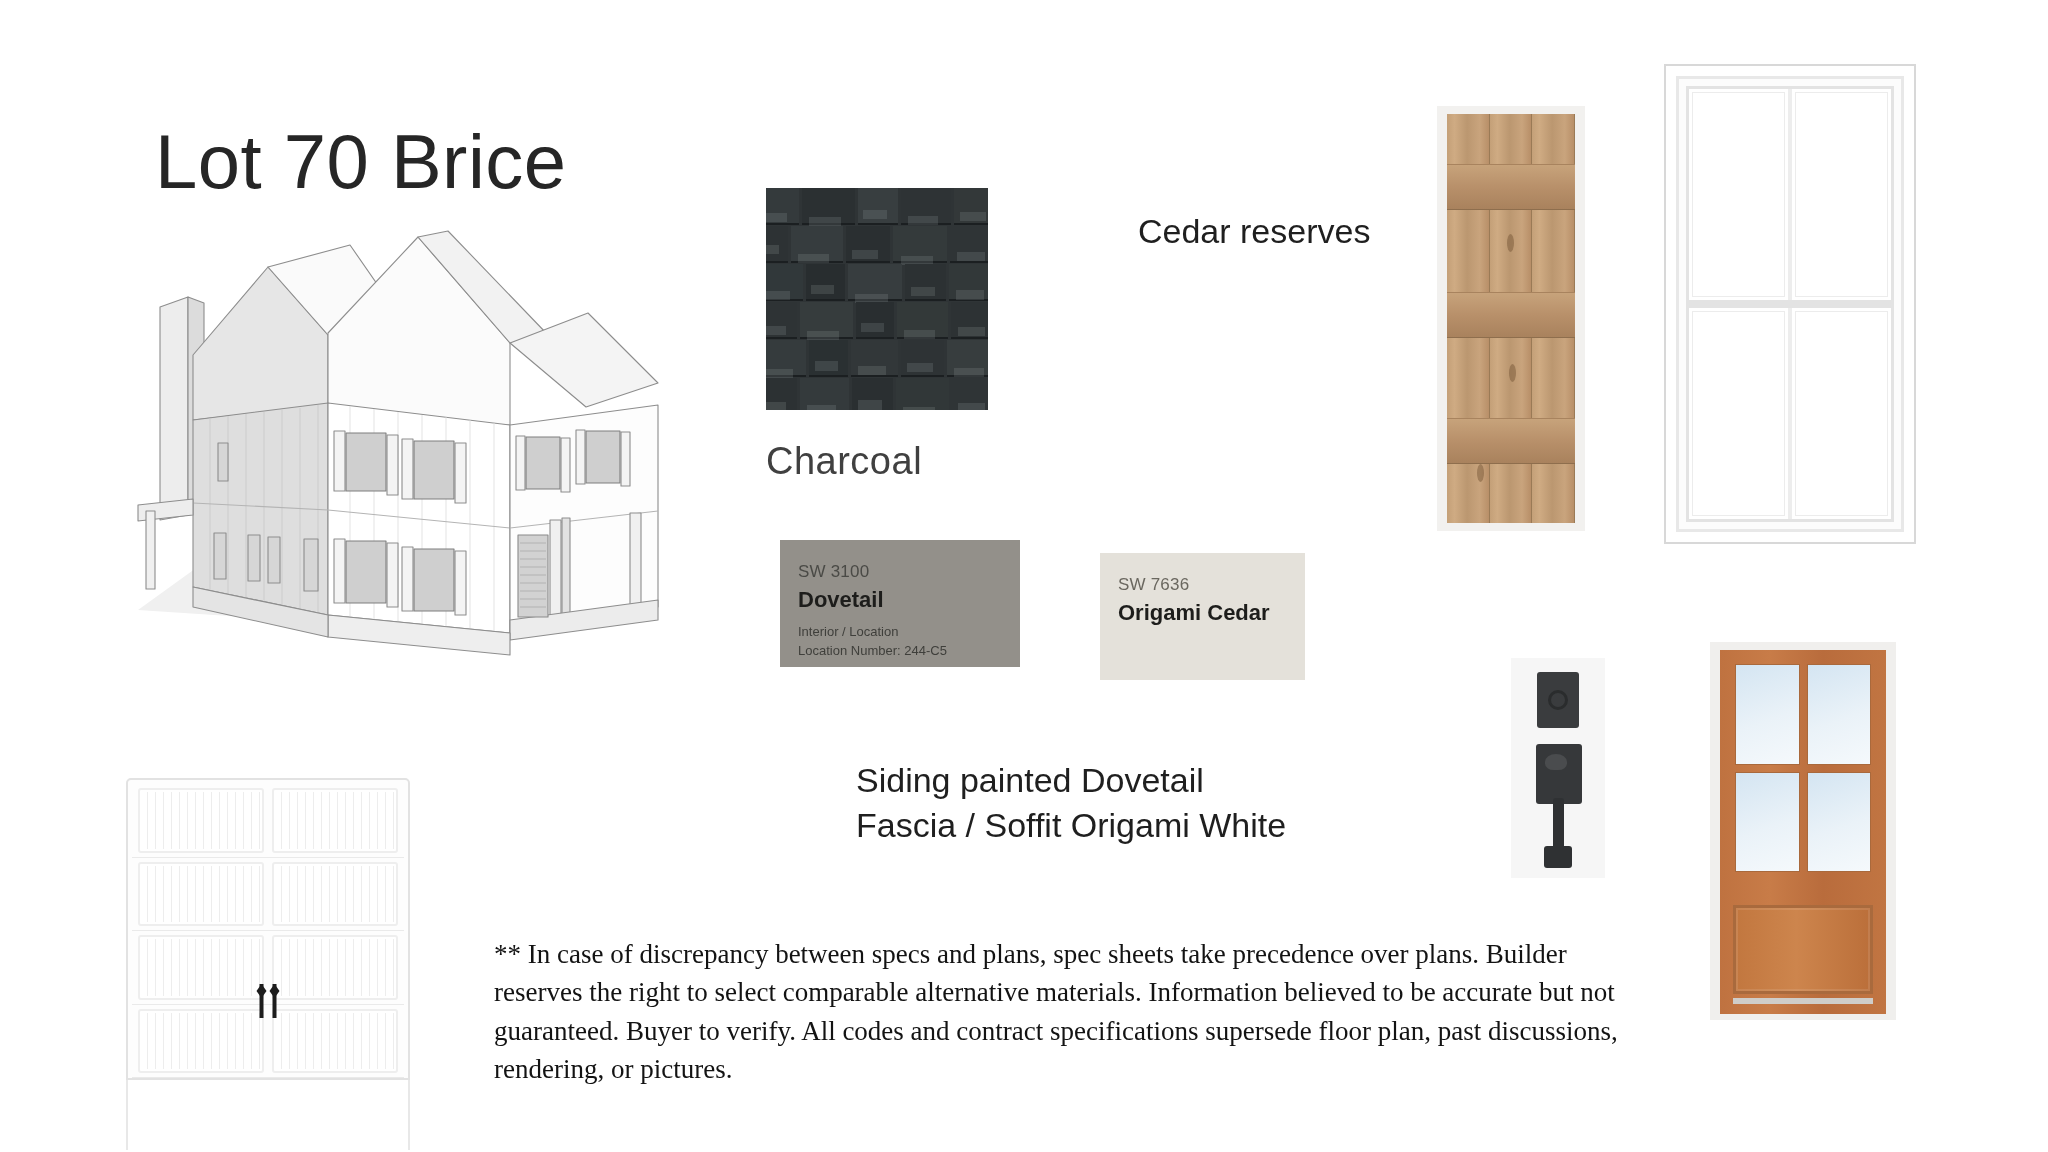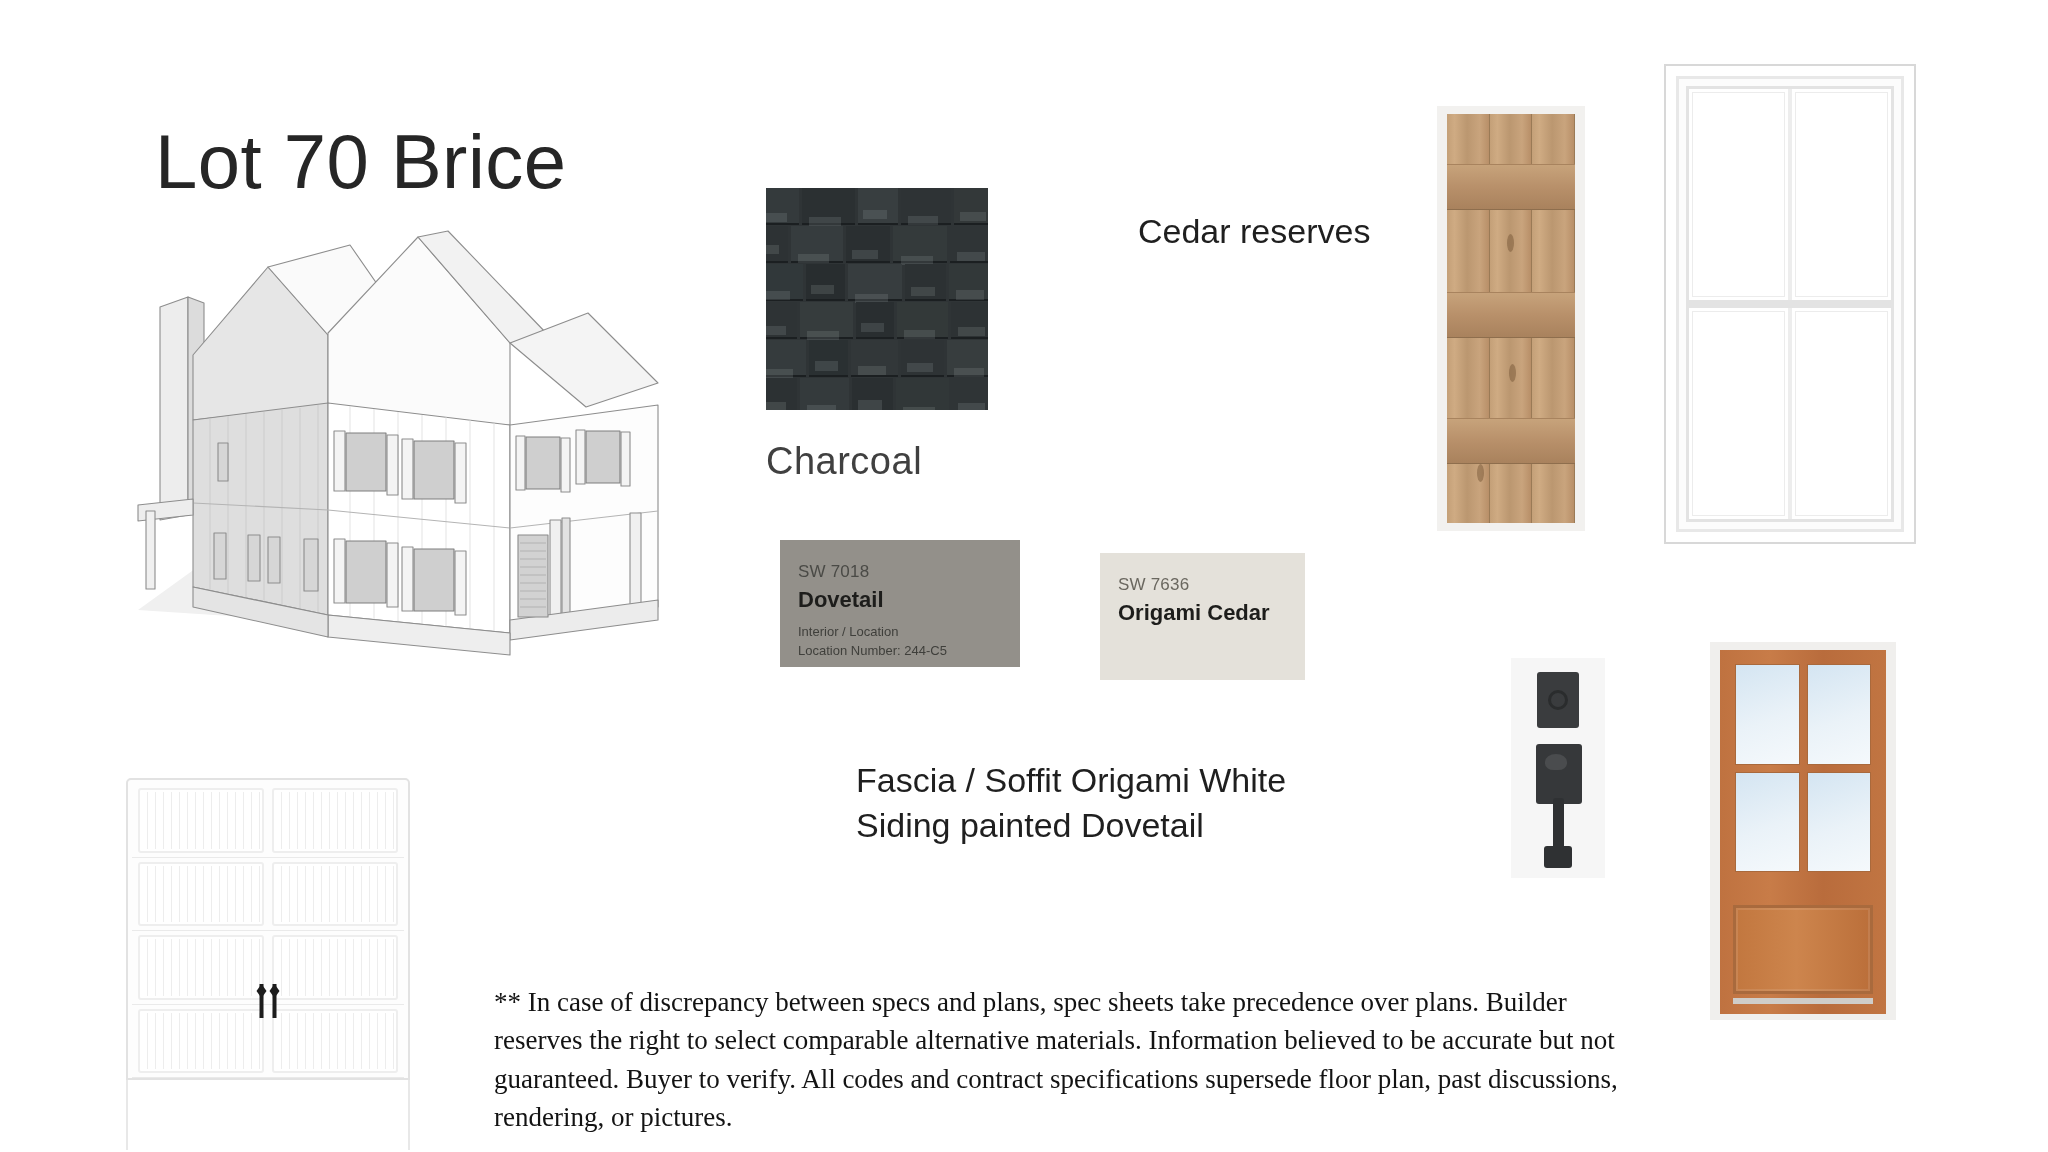--- a/index.html
+++ b/index.html
@@ -75,21 +75,21 @@
   }
   .lbl-nutmeg {
     position: absolute; left: 1730px; top: 1037px;
     font-size: 34px; font-weight: 300; color: #1f1f1f; white-space: nowrap;
   }
 
   
   .disclaimer {
     position: absolute; left: 494px; top: 935px; width: 1130px;
     font-family: "Liberation Serif", serif;
-    font-size: 27px; color: #131313; line-height: 1.42; margin-top: 48px;
+    font-size: 27px; color: #131313; line-height: 1.42;
   }
 
   
   .shutter {
     position: absolute; left: 1437px; top: 106px;
     width: 148px; height: 425px;
     background: #f2f1ef;
     padding: 8px 10px;
   }
   .shutter-body { position: relative; width: 100%; height: 100%; display: flex; overflow: hidden; }
@@ -438,34 +438,34 @@
           <span class="hl"></span>
         </div>
       <div class="tab" style="width:52px;background:#2f3436">
           <span class="hl"></span>
         </div>
     </div>
   </div>
   <div class="lbl-charcoal">Charcoal</div>
 
   <div class="chip chip-dovetail">
-    <div class="sw-code">SW 7018</div>
+    <div class="sw-code">SW 3100</div>
     <div class="sw-name">Dovetail</div>
     <div class="sw-sub">Interior / Location</div>
     <div class="sw-sub">Location Number: 244-C5</div>
   </div>
 
   <div class="chip chip-origami">
     <div class="sw-code">SW 7636</div>
     <div class="sw-name">Origami Cedar</div>
   </div>
 
   <div class="caption-siding">
+    <div>Siding painted Dovetail</div>
     <div>Fascia / Soffit Origami White</div>
-    <div>Siding painted Dovetail</div>
   </div>
 
   <div class="lbl-cedar">Cedar reserves</div>
 
   <div class="shutter">
     <div class="shutter-body">
       <div class="shutter-board"></div>
       <div class="shutter-board"></div>
       <div class="shutter-board"></div>
       <div class="shutter-batten bat1"></div>

